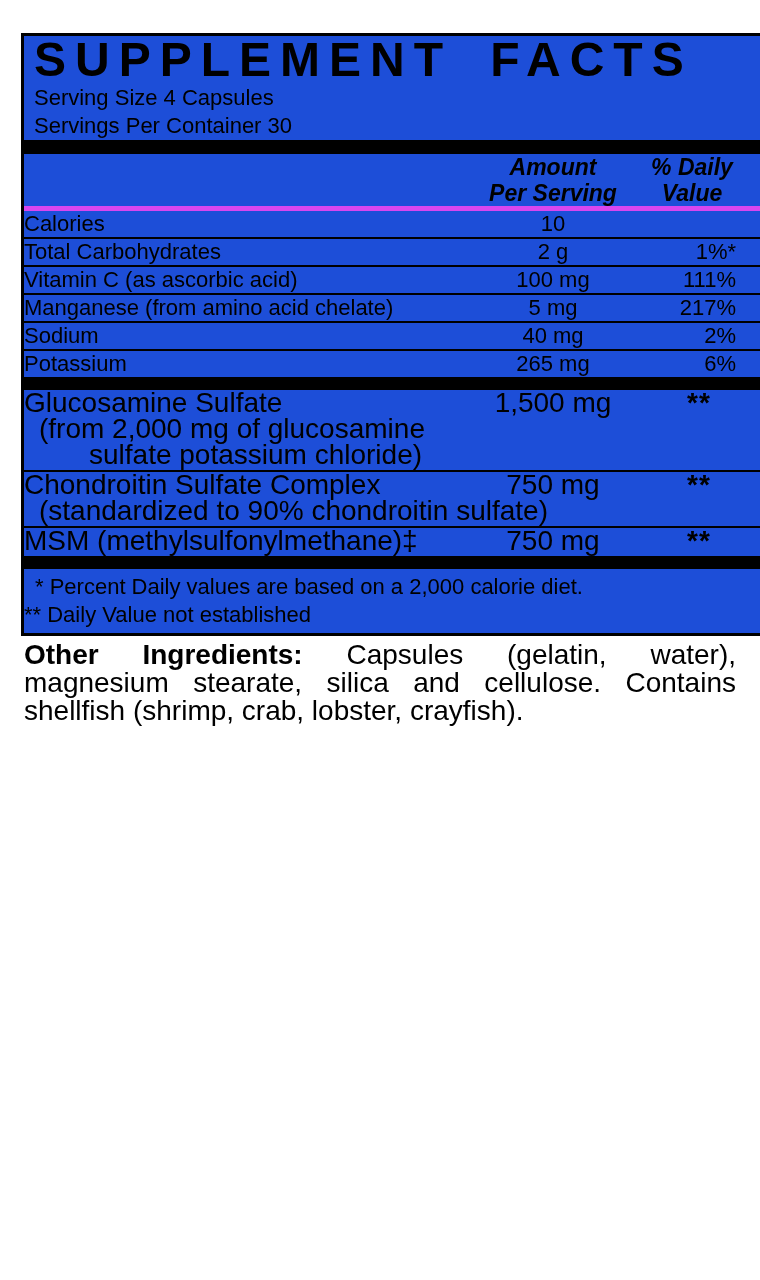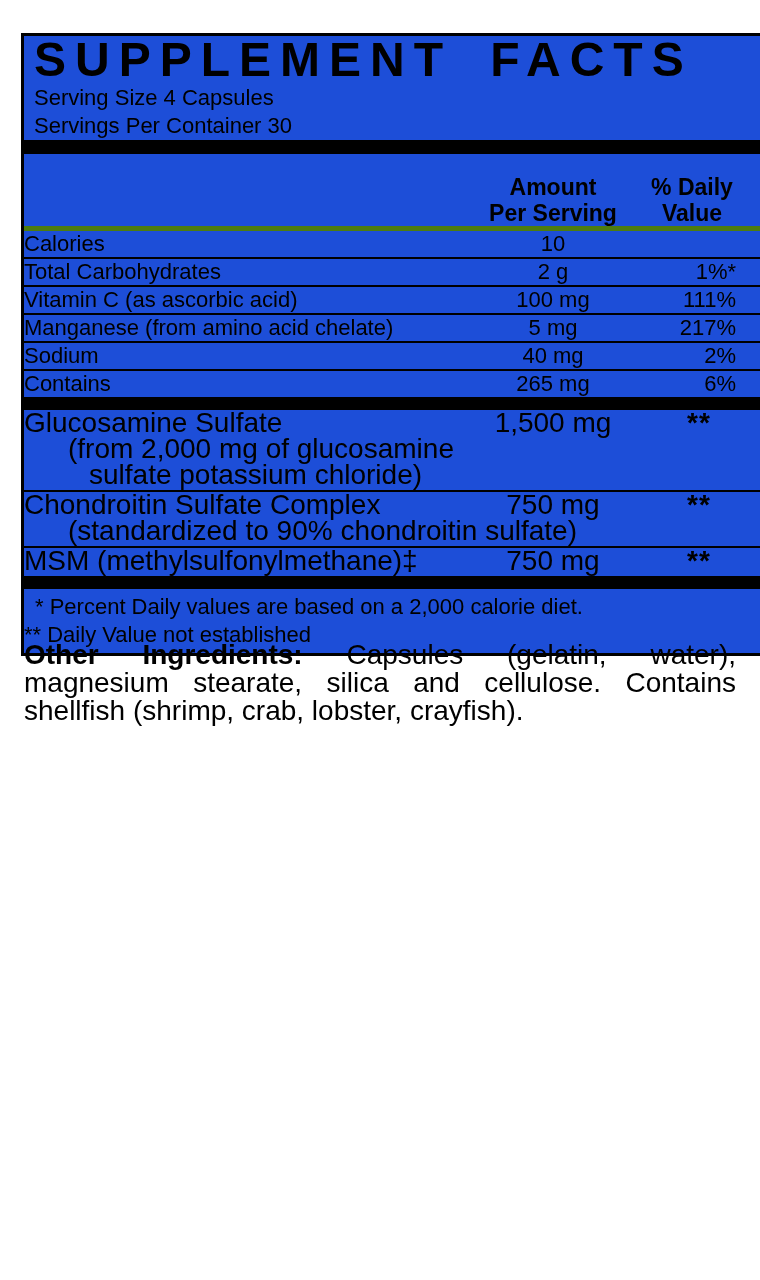--- a/index.html
+++ b/index.html
@@ -38,25 +38,26 @@
   .serving-line {
     font-size: 22px;
     line-height: 28px;
     padding-left: 10px;
   }
   .thick-bar { height: 14px; background: #000000; }
   .thick-bar.slim { height: 13px; }
 
   .col-head {
     display: flex;
-    padding-top: 20px;
-    border-bottom: 5px solid #4d7c0f;
+    padding-top: 0;
+    border-bottom: 5px solid #d946ef;
     font-weight: bold;
     font-size: 23px;
     line-height: 26px;
+    font-style: italic;
   }
   .col-head .spacer { flex: 1; }
   .head-amount { width: 190px; text-align: center; }
   .head-daily  { width: 112px; text-align: center; box-sizing: border-box; padding-right: 24px; }
 
   .row {
     display: flex;
     align-items: baseline;
     font-size: 22px;
     line-height: 26px;
@@ -64,21 +65,21 @@
   }
   .row.first { border-top: none; }
   .row-name   { flex: 1; padding-left: 0; }
   .row-amount { width: 190px; text-align: center; }
   .row-daily  { width: 112px; text-align: right; box-sizing: border-box; padding-right: 24px; }
   .row-daily.ast { text-align: center; padding-right: 10px; font-weight: bold; letter-spacing: 1px; }
 
   .compound { border-top: 2px solid #000000; font-size: 28px; line-height: 26px; }
   .compound.first { border-top: none; }
   .compound .main-line { display: flex; align-items: baseline; }
-  .sub-line   { padding-left: 44px; }
+  .sub-line   { padding-left: 15px; }
   .sub-line.deeper { padding-left: 37px; margin-left: 28px; }
   .pad-btm { padding-bottom: 2px; }
 
   .footnotes { font-size: 22px; line-height: 28px; padding: 4px 0 4px 0; }
   .footnote-1 { padding-left: 11px; }
   .footnote-2 { }
 
   .footer {
     position: absolute;
     left: 24px;
@@ -143,21 +144,21 @@
       <div class="row-daily">217%</div>
     </div>
 
     <div class="row">
       <div class="row-name">Sodium</div>
       <div class="row-amount">40 mg</div>
       <div class="row-daily">2%</div>
     </div>
 
     <div class="row">
-      <div class="row-name">Contains</div>
+      <div class="row-name">Potassium</div>
       <div class="row-amount">265 mg</div>
       <div class="row-daily">6%</div>
     </div>
 
     <div class="thick-bar slim"></div>
 
     <div class="compound first">
       <div class="main-line">
         <div class="row-name">Glucosamine Sulfate</div>
         <div class="row-amount">1,500 mg</div>

